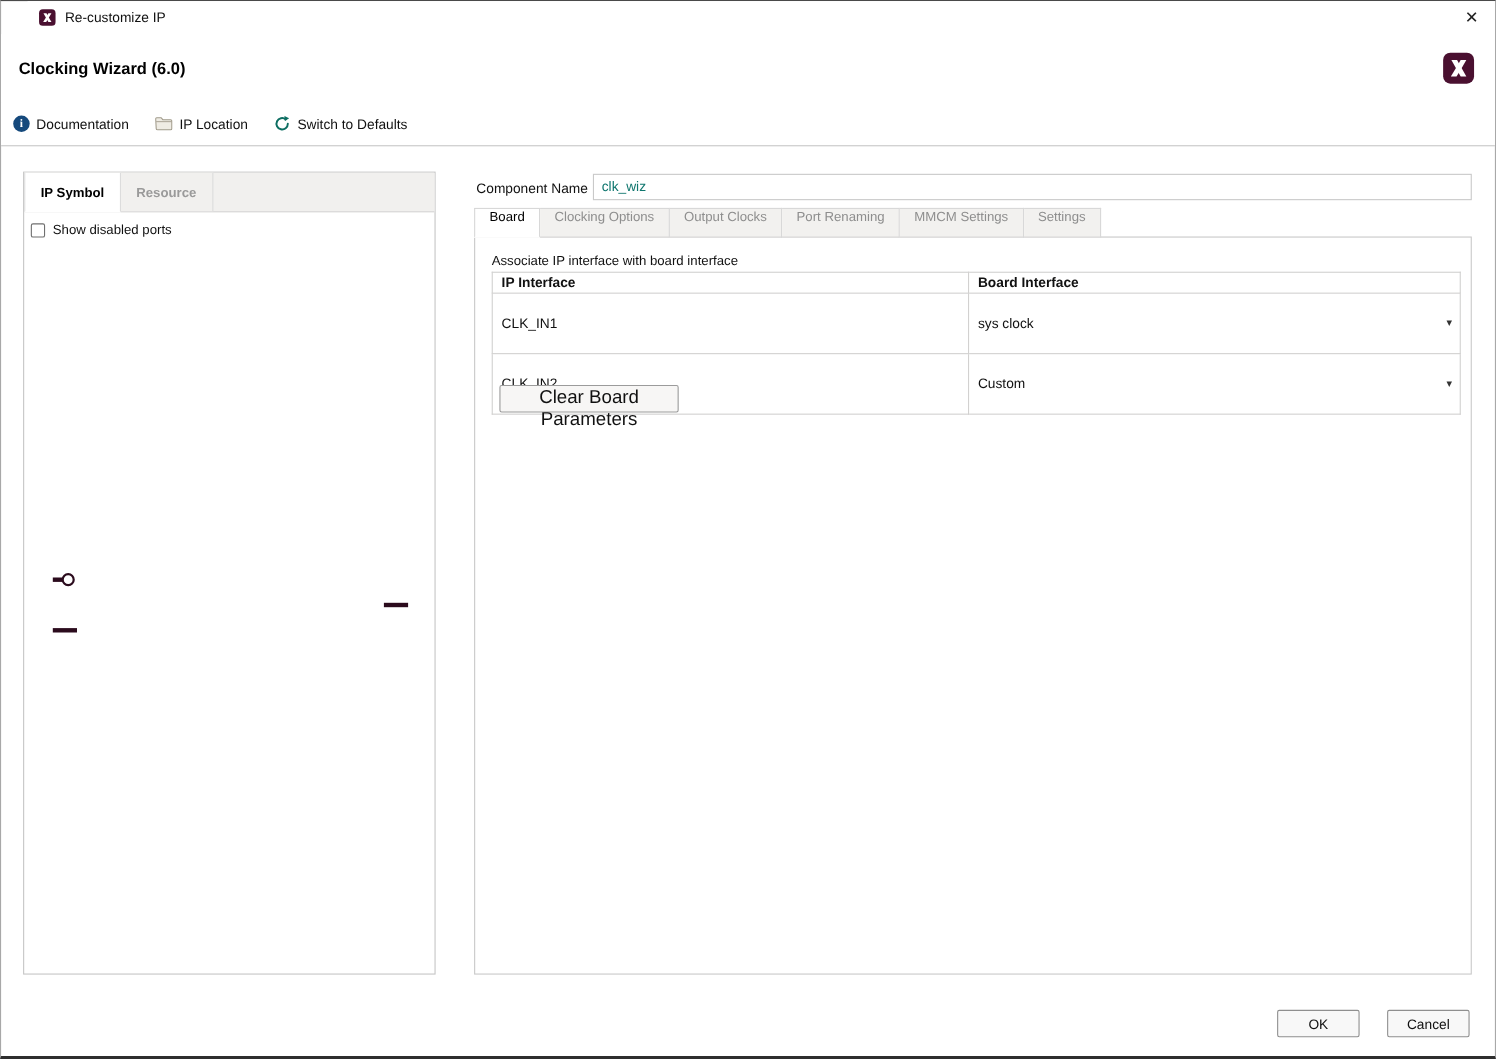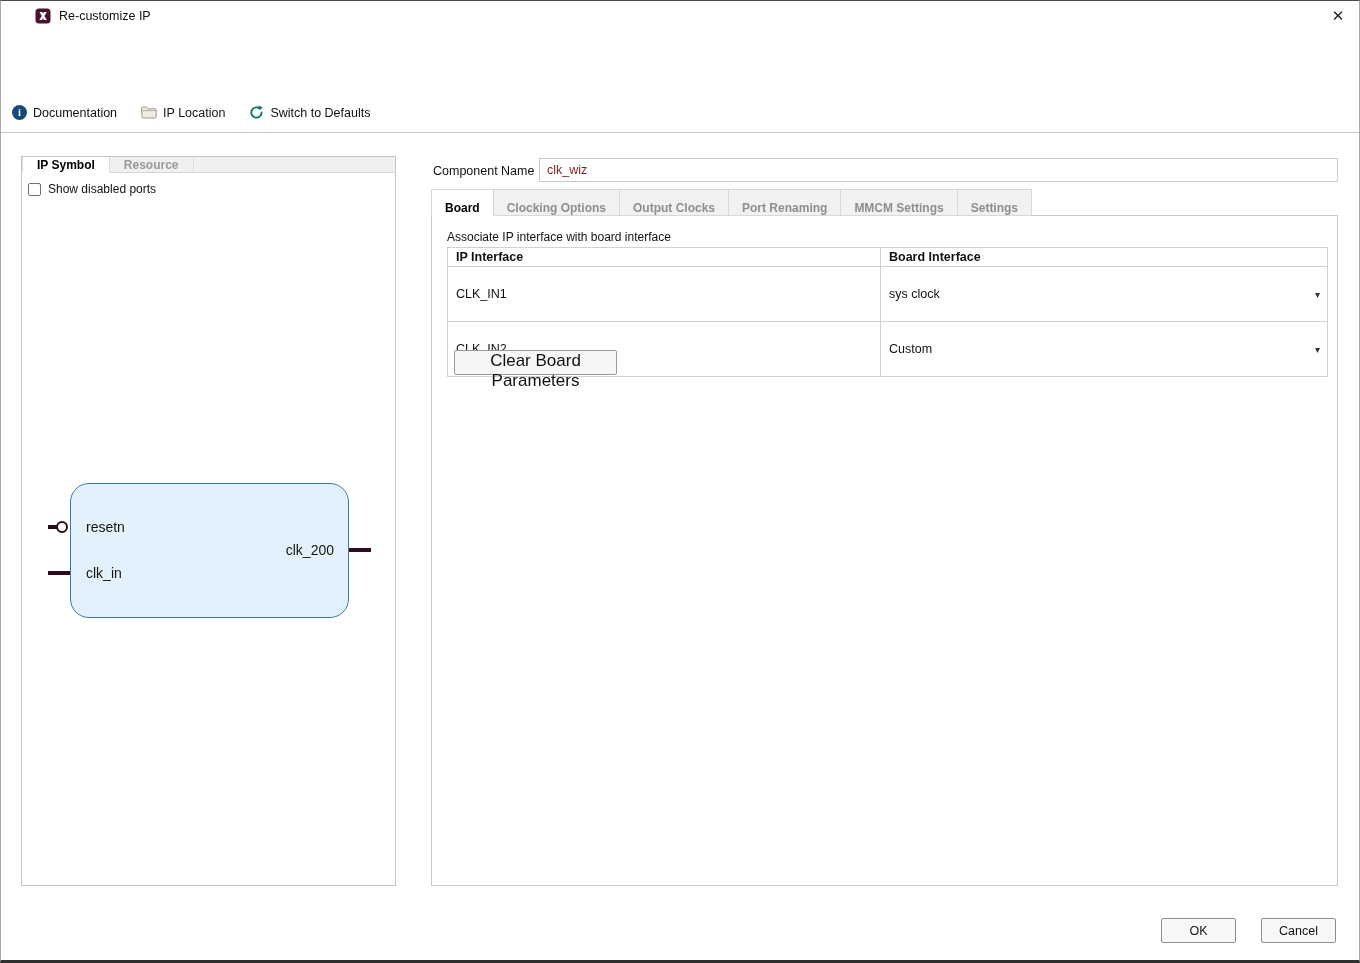--- a/index.html
+++ b/index.html
@@ -23,37 +23,37 @@
   .header-title { position:absolute; left:16px; top:23px; font-size:15px; font-weight:bold; color:#000; }
   .logo-big { position:absolute; right:18px; top:16px; }
 
   
   .toolbar { position:absolute; top:92px; left:0; right:0; height:40px; background:#fff; border-bottom:1px solid #c7c7c7; display:flex; align-items:center; padding-left:11px; gap:24px; }
   .tool-item { display:flex; align-items:center; gap:6px; font-size:12.5px; color:#111; cursor:pointer; }
   .info-icon { display:inline-flex; width:15px; height:15px; border-radius:50%; background:#15497c; color:#fff; font-size:10.5px; font-weight:bold; align-items:center; justify-content:center; font-family:"Liberation Serif",serif; }
 
   
   .left-panel { position:absolute; left:20px; top:155px; width:375px; height:730px; border:1px solid #c5c5c5; background:#fff; }
-  .lp-tabs { display:flex; background:#f1f0ee; border-bottom:1px solid #d6d6d6; height:16px;text-align:right; }
+  .lp-tabs { display:flex; background:#f1f0ee; border-bottom:1px solid #d6d6d6; height:36px;text-align:right; }
   .lp-tab { display:flex; align-items:center; padding:0 14px; font-size:12px; font-weight:bold; color:#9a9a9a; border-right:1px solid #dcdcdc; background:#f1f0ee; cursor:pointer; }
   .lp-tab.active { background:#fff; color:#000; margin-bottom:-1px; border-bottom:1px solid #fff; border-left:1px solid #dcdcdc; }
   .cb-row { display:flex; align-items:center; gap:7px; margin:9px 0 0 6px; font-size:12px; }
   .cb { appearance:none; -webkit-appearance:none; width:13px; height:13px; border:1px solid #6f6f6f; background:#fff; border-radius:2px; cursor:pointer; }
 
   .ip-block { position:absolute; left:48px; top:326px; width:279px; height:135px; background:#e3f1fc; border:1px solid #4076ad; border-radius:19px; }
   .port-label { position:absolute; font-size:14px; color:#151515; line-height:16px; }
   .stub { position:absolute; height:4px; background:#2b0b1d; }
   .bubble { position:absolute; width:12px; height:12px; border:2.5px solid #2b0b1d; border-radius:50%; background:#fff; }
 
   
   .comp-label { position:absolute; left:432px; top:163px; font-size:12.5px; color:#111; }
-  .comp-input { position:absolute; left:538px; top:157px; width:799px; height:24px; border:1px solid #c9c9c9; background:#fff; padding:0 7px; font-size:12.5px; font-family:"Liberation Sans","DejaVu Sans",sans-serif; color:#7f1d1d; }
+  .comp-input { position:absolute; left:538px; top:157px; width:799px; height:24px; border:1px solid #c9c9c9; background:#fff; padding:0 7px; font-size:12.5px; font-family:"Liberation Sans","DejaVu Sans",sans-serif; color:#0f766e; }
 
   .main-tabs { position:absolute; left:430px; top:188px; display:flex; z-index:2; }
-  .main-tab { height:27px; display:flex; align-items:flex-end; padding:0 13px; font-size:12px; font-weight:bold; color:#8e8e8e; background:#f2f1ef; border:1px solid #d8d8d8; border-left:none; cursor:pointer; }
+  .main-tab { height:27px; display:flex; align-items:flex-start; padding:0 13px; font-size:12px; font-weight:normal; color:#8e8e8e; background:#f2f1ef; border:1px solid #d8d8d8; border-left:none; cursor:pointer; }
   .main-tab:first-child { border-left:1px solid #d8d8d8; }
   .main-tab.active { background:#fff; color:#000; border-bottom:1px solid #fff; }
   .main-content { position:absolute; left:430px; top:214px; width:907px; height:671px; border:1px solid #c8c8c8; background:#fff; z-index:1; }
 
   .board-desc { position:absolute; left:15px; top:14px; font-size:12px; color:#111;text-align:right; }
   .board-table { position:absolute; left:15px; top:31px; width:880px; border-collapse:collapse; font-size:12.5px; table-layout:fixed; }
   .board-table th, .board-table td { border:1px solid #d2d1d0; text-align:left; }
   .board-table th { font-weight:bold; padding:2px 8px; height:19px; background:#fff; }
   .board-table td { padding:20px 8px; height:24px; }
   td.board-cell { position:relative; cursor:pointer; }
@@ -75,20 +75,29 @@
     <svg width="16" height="16" viewBox="0 0 32 32">
       <rect x="1" y="1" width="30" height="30" rx="7" fill="#4a1030"></rect>
       <path d="M9 8 h5.5 l9 16 h-5.5 z" fill="#fff"></path>
       <path d="M23.5 8 h-5.5 l-4 7 2.8 4.6 z" fill="#fff"></path>
       <path d="M8.5 24 h5.5 l3.4-5.6 -2.8-4.6 z" fill="#fff"></path>
     </svg>
     <span class="titlebar-title">Re-customize IP</span>
     <span class="close-btn">✕</span>
   </div>
 
+  <div class="header">
+    <div class="header-title">Clocking Wizard (6.0)</div>
+    <svg class="logo-big" width="30" height="30" viewBox="0 0 32 32">
+      <rect x="1" y="1" width="30" height="30" rx="7" fill="#4a1030"></rect>
+      <path d="M9 8 h5.5 l9 16 h-5.5 z" fill="#fff"></path>
+      <path d="M23.5 8 h-5.5 l-4 7 2.8 4.6 z" fill="#fff"></path>
+      <path d="M8.5 24 h5.5 l3.4-5.6 -2.8-4.6 z" fill="#fff"></path>
+    </svg>
+  </div>
 
   <div class="toolbar">
     <span class="tool-item">
       <span class="info-icon">i</span>
       <span>Documentation</span>
     </span>
     <span class="tool-item">
       <svg width="16" height="13" viewBox="0 0 16 13">
         <path d="M0.5 2 Q0.5 1 1.5 1 h4 l1.5 1.8 h7 q1.2 0 1.2 1 V11 q0 1 -1.2 1 h-11.5 q-1.5 0 -1.5 -1 Z" fill="#efece4" stroke="#a09a8a" stroke-width="1"></path>
         <path d="M1 4.6 h14" stroke="#a09a8a" stroke-width="0.8" fill="none"></path>
@@ -111,25 +120,20 @@
       </div>
       <div class="lp-tab">
         <span>Resource</span>
       </div>
     </div>
     <div class="cb-row">
       <input type="checkbox" class="cb" style="">
       <span>Show disabled ports</span>
     </div>
 
-    <div class="ip-block">
-      <span class="port-label" style="left:15px; top:35px;">resetn</span>
-      <span class="port-label" style="left:15px; top:81px;">clk_in</span>
-      <span class="port-label" style="right:14px; top:58px;">clk_200</span>
-    </div>
     <div class="stub" style="left:26px; top:368px; width:9px;"></div>
     <div class="bubble" style="left:34px; top:364px;"></div>
     <div class="stub" style="left:26px; top:414px; width:22px;"></div>
     <div class="stub" style="left:327px; top:391px; width:22px;"></div>
   </div>
 
   <span class="comp-label">Component Name</span>
   <input class="comp-input" type="text" value="clk_wiz" style="">
 
   <div class="main-tabs">

